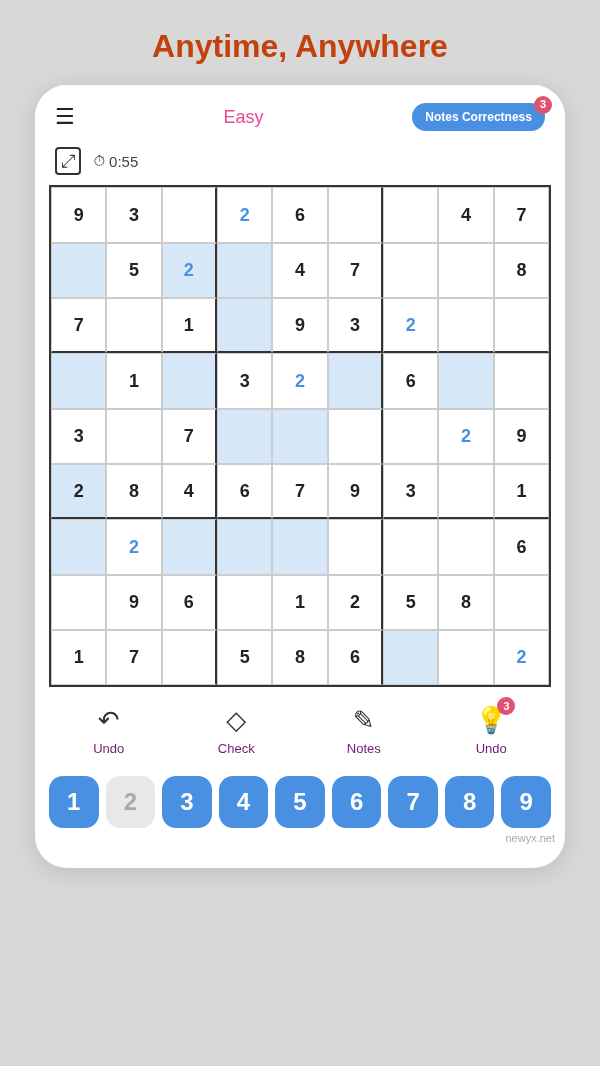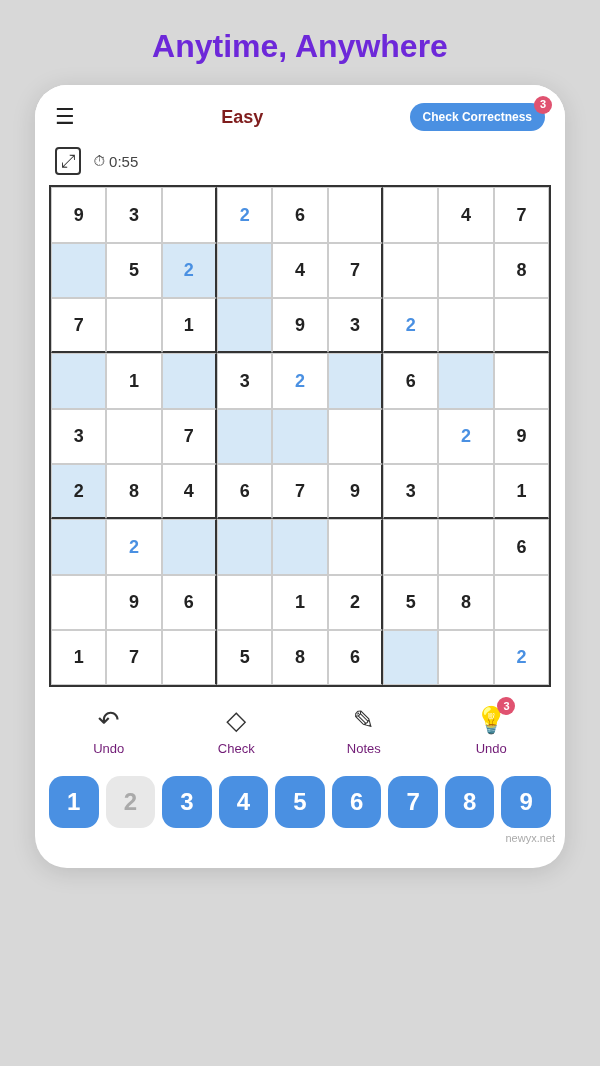--- a/index.html
+++ b/index.html
@@ -8,21 +8,21 @@
       min-height: 1066px;
       background: #d8d8d8;
       font-family: -apple-system, BlinkMacSystemFont, 'Segoe UI', sans-serif;
       display: flex;
       flex-direction: column;
       align-items: center;
     }
     .page-title {
       font-size: 32px;
       font-weight: 800;
-      color: #6d28d9;
+      color: #c2410c;
       margin: 28px 0 20px 0;
       text-align: center;
     }
     .phone-card {
       background: #fff;
       border-radius: 32px;
       width: 530px;
       padding: 0 0 24px 0;
       box-shadow: 0 4px 24px rgba(0,0,0,0.13);
       overflow: hidden;
@@ -35,22 +35,22 @@
       padding: 18px 20px 10px 20px;
       background: #fff;
     }
     .menu-icon {
       font-size: 22px;
       color: #222;
       cursor: pointer;
     }
     .header-title {
       font-size: 18px;
-      font-weight: 700;
-      color: #7f1d1d;
+      font-weight: 400;
+      color: #ec4899;
     }
     .check-btn {
       background: #4a90e2;
       color: #fff;
       border-radius: 16px;
       padding: 7px 13px;
       font-size: 12px;
       font-weight: 600;
       line-height: 1.2;
       text-align: center;
@@ -200,21 +200,21 @@
 <body>
 
 <div class="page-title">Anytime, Anywhere</div>
 
 <div class="phone-card">
 
   <div class="app-header">
     <div class="menu-icon">☰</div>
     <div class="header-title">Easy</div>
     <div class="check-btn">
-      <span>Check
+      <span>Notes
 Correctness</span>
       <span class="badge">3</span>
     </div>
   </div>
 
   <div class="sub-header">
     <div class="expand-icon">⤢</div>
     <div class="timer">
       <span>⏱</span>
       <span>0:55</span>

